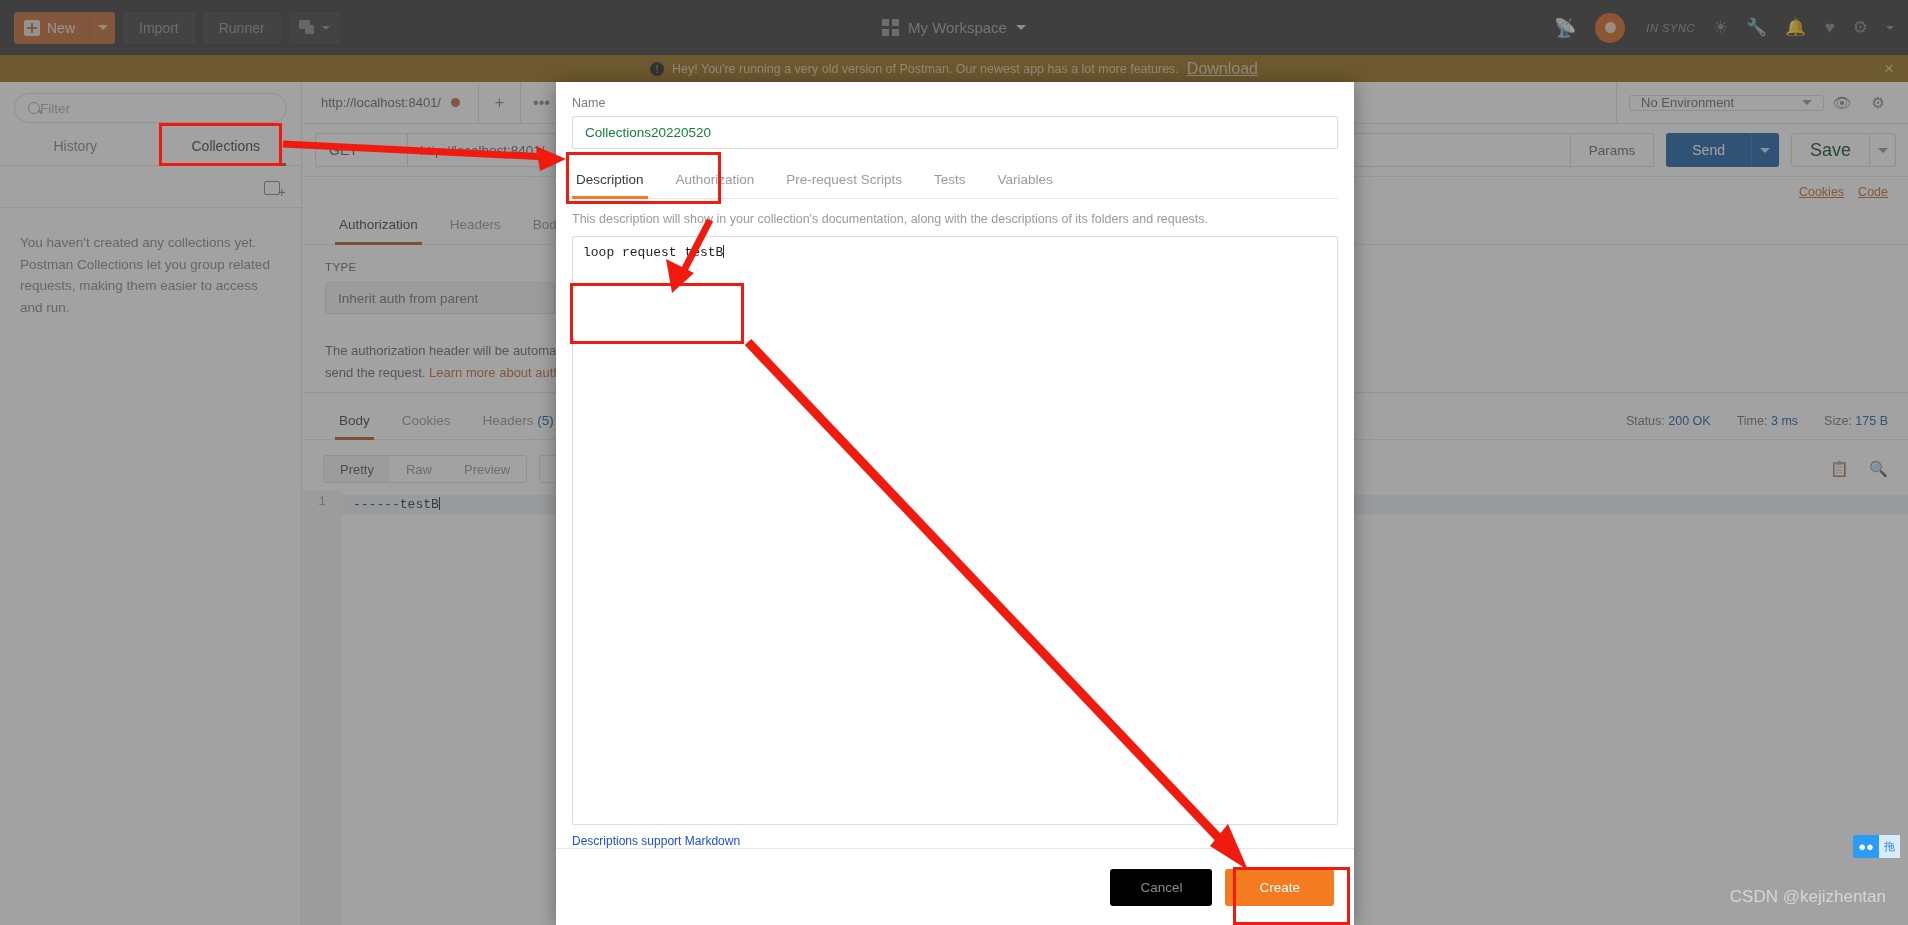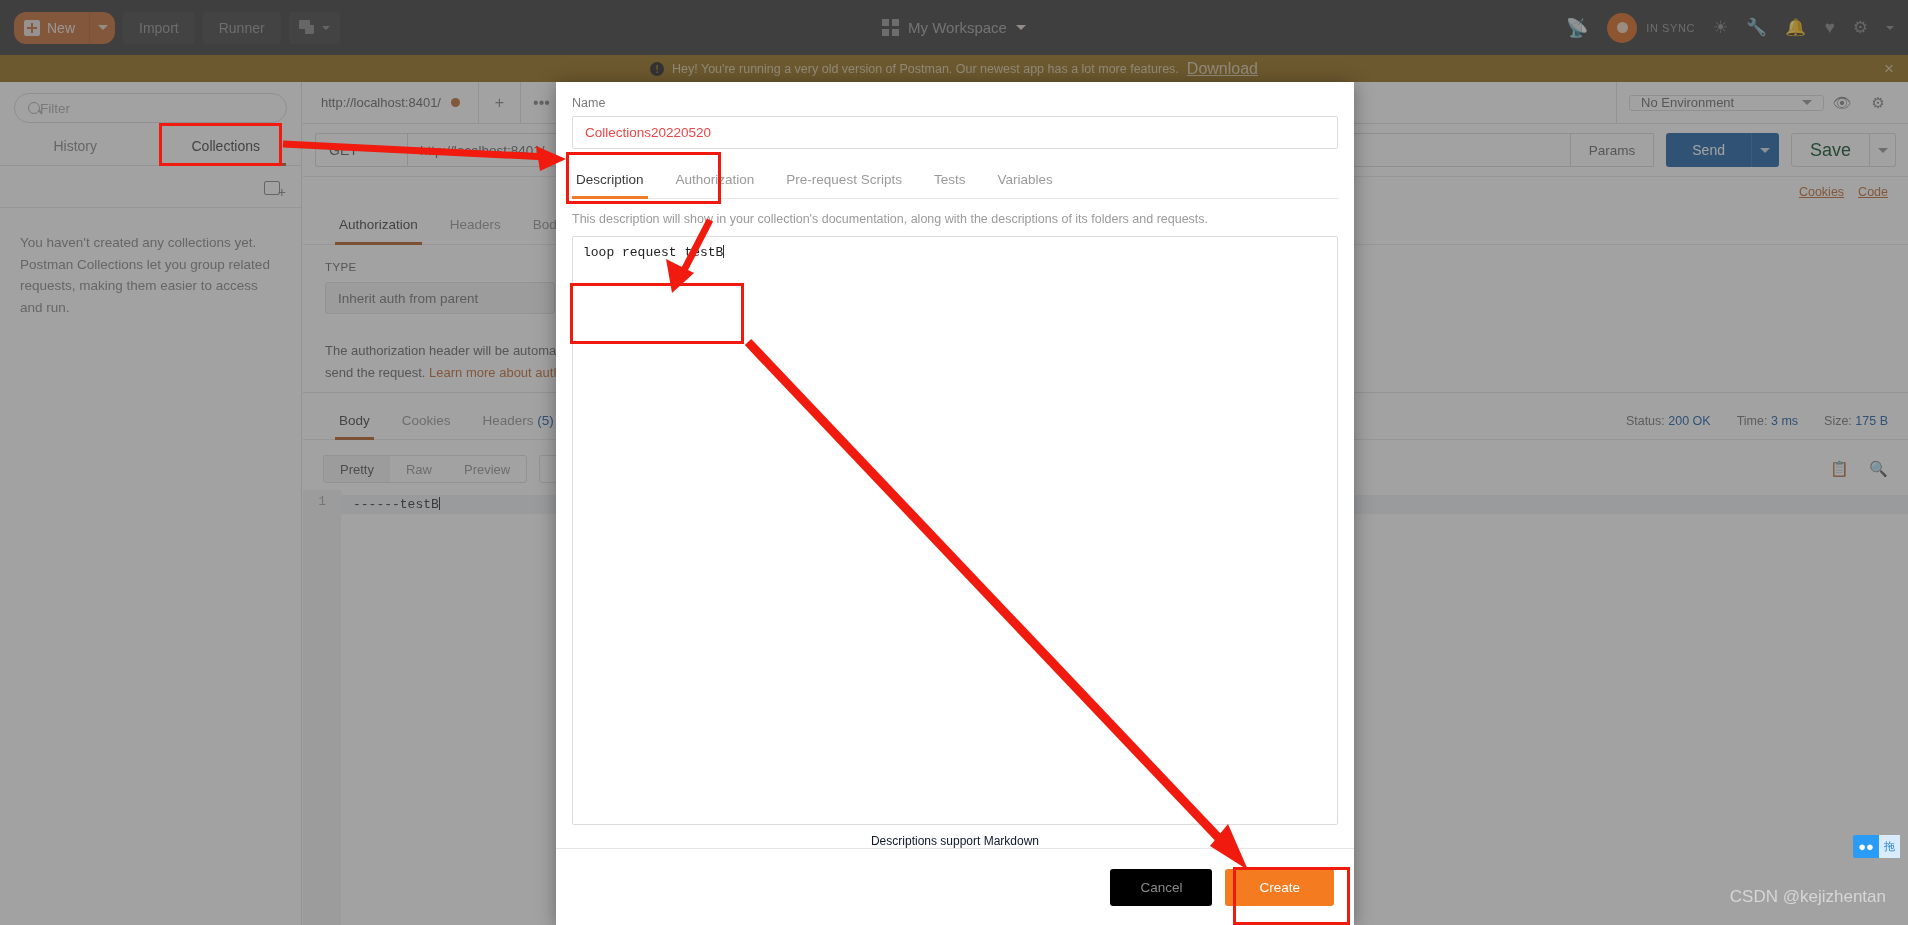--- a/index.html
+++ b/index.html
@@ -14,21 +14,21 @@
   
   #app { position: absolute; inset: 0; background: #fff; }
 
   
   .topbar {
     position: absolute; top: 0; left: 0; right: 0; height: 55px;
     background: #414141; display: flex; align-items: center; padding: 0 14px;
   }
   .btn-new {
     display: flex; align-items: center; height: 32px;
-    background: #c4703a; border-radius: 12px; overflow: hidden;
+    background: #c4703a; border-radius: 3px; overflow: hidden;
   }
   .btn-new-main { display: flex; align-items: center; gap: 7px; padding: 0 14px 0 10px; height: 32px; }
   .plus-sq {
     width: 16px; height: 16px; background: #e6e0da; border-radius: 2px;
     position: relative; display: inline-block;
   }
   .plus-sq::before, .plus-sq::after {
     content: ""; position: absolute; background: #c4703a;
   }
   .plus-sq::before { left: 7px; top: 3px; width: 2px; height: 10px; }
@@ -60,21 +60,21 @@
     display: flex; align-items: center; justify-content: center; gap: 9px; pointer-events: none;
   }
   .grid4 { display: grid; grid-template-columns: 7px 7px; grid-template-rows: 7px 7px; gap: 3px; }
   .grid4 i { background: #9a9a9a; display: block; width: 7px; height: 7px; }
   .ws-title { color: #a6a6a6; font-size: 15px; }
 
   .top-right {
     position: absolute; right: 14px; top: 0; height: 55px; display: flex; align-items: center; gap: 18px;
   }
   .ic-sat { color: #8d8d8d; font-size: 18px; }
-  .sync-pill { display: flex; align-items: center; gap: 9px; }
+  .sync-pill { display: flex; align-items: center; gap: 21px; font-style: italic; }
   .sync-dot {
     width: 30px; height: 30px; border-radius: 50%; background: #d96c28;
     display: flex; align-items: center; justify-content: center;
   }
   .sync-dot::after { content: ""; width: 11px; height: 11px; border-radius: 50%; background: #f1d5c0; }
   .sync-text { color: #9a9a9a; font-size: 11px; letter-spacing: .6px; }
   .gicon { color: #8d8d8d; font-size: 17px; line-height: 1; }
 
   
   .banner {
@@ -205,34 +205,34 @@
   }
   .modal-head {
     height: 38px; background: #4a4a4a; display: flex; align-items: center;
     padding: 0 16px; color: #e8e8e8; font-size: 12.5px; letter-spacing: .4px;
   }
   .modal-x { margin-left: auto; color: #cfcfcf; font-size: 15px; }
   .modal-body { flex: 1; padding: 14px 16px 0 16px; display: flex; flex-direction: column; }
   .name-label { color: #7a7a7a; font-size: 12.5px; margin-bottom: 6px; }
   .name-input {
     height: 33px; border: 1px solid #dcdcdc; border-radius: 2px; display: flex; align-items: center;
-    padding: 0 12px; color: #ef4444; font-size: 13.5px;
+    padding: 0 12px; color: #15803d; font-size: 13.5px;
   }
   .mtabs { display: flex; margin-top: 17px; border-bottom: 1px solid #e8e8e8; }
   .mtab { padding: 6px 16px 11px 16px; font-size: 13.5px; color: #9a9a9a; position: relative; }
   .mtab:first-child { padding-left: 4px; }
   .mtab.active { color: #3b3b3b; }
   .mtab.active::after { content: ""; position: absolute; left: 0px; right: 12px; bottom: -1px; height: 3px; background: #ef7a2a; }
   .desc-help { color: #9a9a9a; font-size: 12.5px; padding: 13px 0 10px 0; }
   .desc-box {
     flex: 1; border: 1px solid #dcdcdc; border-radius: 2px; padding: 8px 10px;
     font-family: "Liberation Mono", monospace; font-size: 13px; color: #222;
     min-height: 0;
   }
-  .md-hint { color: #0f172a; font-size: 12px; padding: 9px 0 0 0; text-align: center; }
+  .md-hint { color: #1d4ed8; font-size: 12px; padding: 9px 0 0 0; }
   .modal-foot {
     height: 77px; border-top: 1px solid #e6e6e6; display: flex; align-items: center;
     justify-content: flex-end; gap: 13px; padding: 0 20px;
   }
   .btn-cancel { height: 37px; padding: 0 30px; display: flex; align-items: center; background: #000000; color: #8a8a8a; font-size: 13.5px; border-radius: 3px; }
   .btn-create { height: 37px; padding: 0 34px; display: flex; align-items: center; background: #f47b20; color: #fff; font-size: 13.5px; border-radius: 3px; }
 
   
   .wm-cn {
     position: absolute; left: 944px; top: 908px; font-size: 15px; color: #2255aa;

